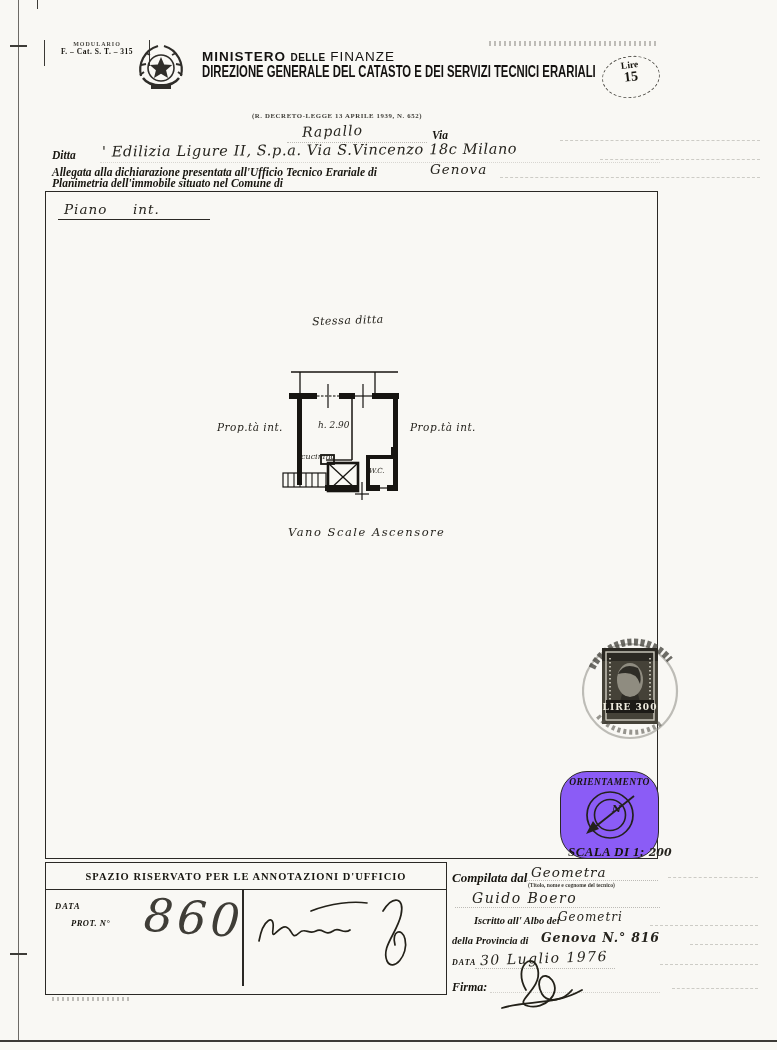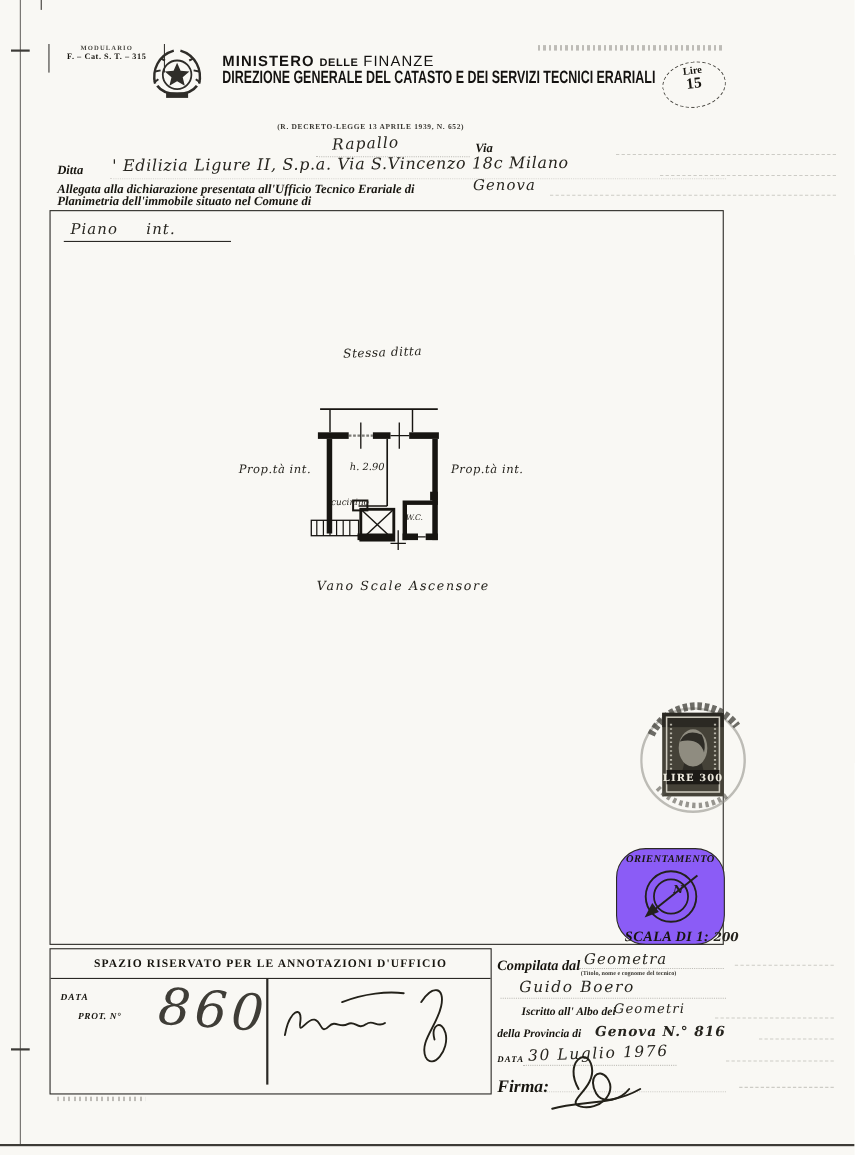--- a/index.html
+++ b/index.html
@@ -188,21 +188,21 @@
   <div class="abs pr" style="left:452px;top:915px;font-size:10.5px;white-space:nowrap;margin-left:22px;">Iscritto all' Albo dei</div>
   <div class="abs hand" style="left:558px;top:910px;font-size:12px;letter-spacing:1px;">Geometri</div>
   <div class="abs dash" style="left:650px;top:925px;width:108px;"></div>
   <div class="abs pr" style="left:452px;top:935px;font-size:10.5px;white-space:nowrap;">della Provincia di</div>
   <div class="abs hand" style="left:541px;top:930px;font-size:12.5px;letter-spacing:.8px;font-weight:bold;">Genova N.° 816</div>
   <div class="abs dash" style="left:690px;top:944px;width:68px;"></div>
   <div class="abs pr" style="left:452px;top:958px;font-size:8px;letter-spacing:1px;">DATA</div>
   <div class="abs hand" style="left:480px;top:950px;font-size:14px;letter-spacing:1.5px;transform:rotate(-2deg);">30 Luglio 1976</div>
   <div class="abs dot" style="left:475px;top:968px;width:140px;"></div>
   <div class="abs dash" style="left:660px;top:964px;width:98px;"></div>
-  <div class="abs pr" style="left:452px;top:980px;font-size:16px;">Firma:</div>
+  <div class="abs pr" style="left:452px;top:980px;font-size:12px;">Firma:</div>
   <div class="abs dot" style="left:490px;top:992px;width:170px;opacity:.35;"></div>
   <div class="abs dash" style="left:672px;top:988px;width:86px;"></div>
   <svg class="abs" style="left:492px;top:948px;" width="100" height="70" viewBox="0 0 100 70">
     <g fill="none" stroke="#232119" stroke-width="1.8" stroke-linecap="round">
       <path d="M34,42 C20,18 42,2 46,22 C50,42 20,54 36,58 C52,62 70,46 60,32 C52,22 42,32 50,46 C56,56 72,52 80,42"></path>
       <path d="M10,60 C35,52 62,58 90,42"></path>
     </g>
   </svg>
 
 </div>

